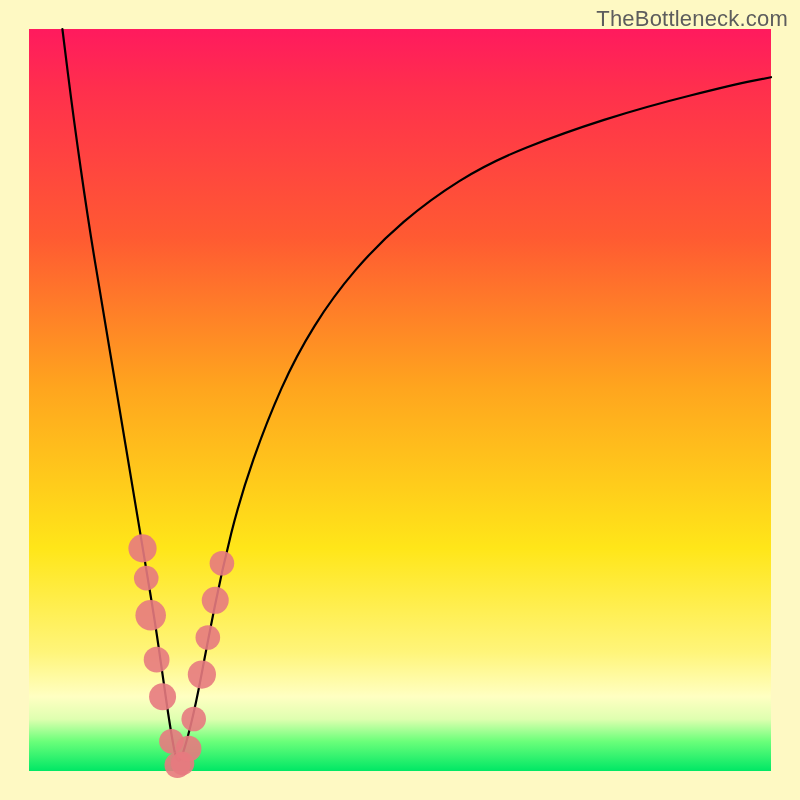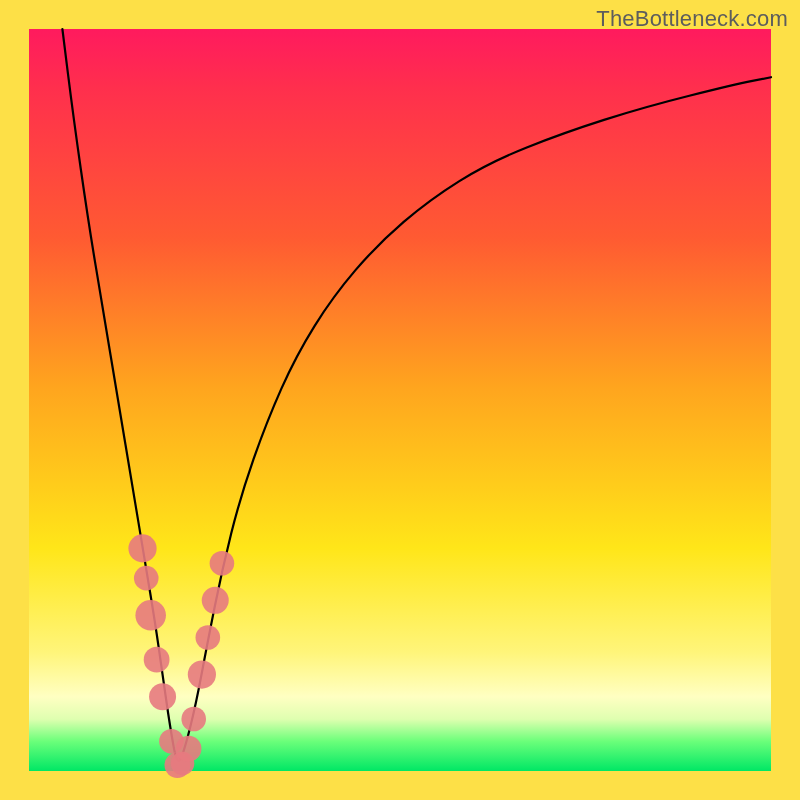--- a/index.html
+++ b/index.html
@@ -8,21 +8,21 @@
     width: 800px;
     height: 800px;
     overflow: hidden;
     background: #000;
     font-family: Arial, Helvetica, sans-serif;
   }
   .frame {
     position: relative;
     width: 800px;
     height: 800px;
-    background: #fde047;
+    background: #fef9c3;
   }
   .plot-area {
     position: absolute;
     left: 29px;
     top: 29px;
     width: 742px;
     height: 742px;
     
     background: linear-gradient(
       to bottom,

